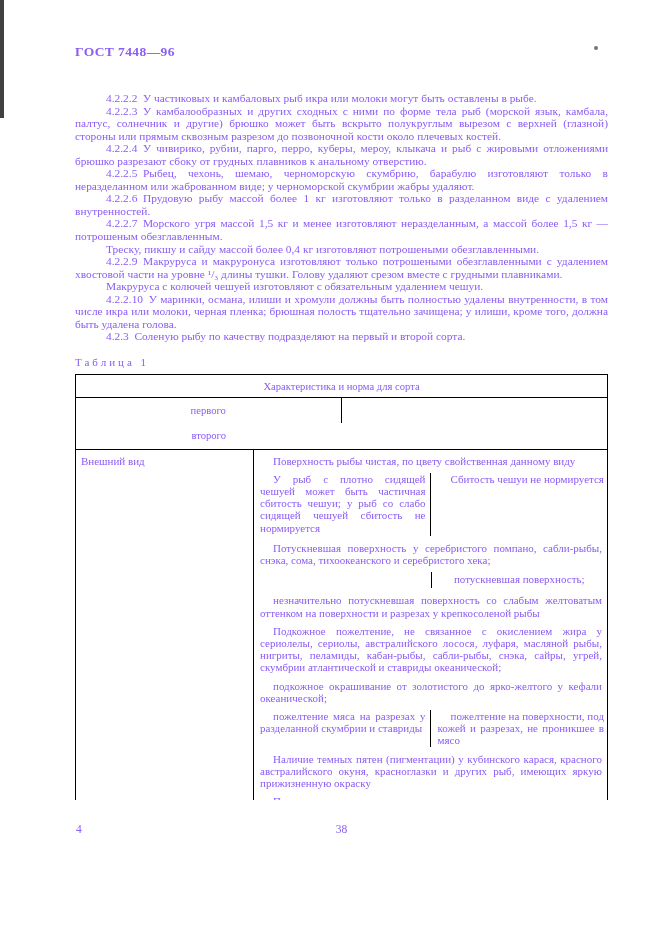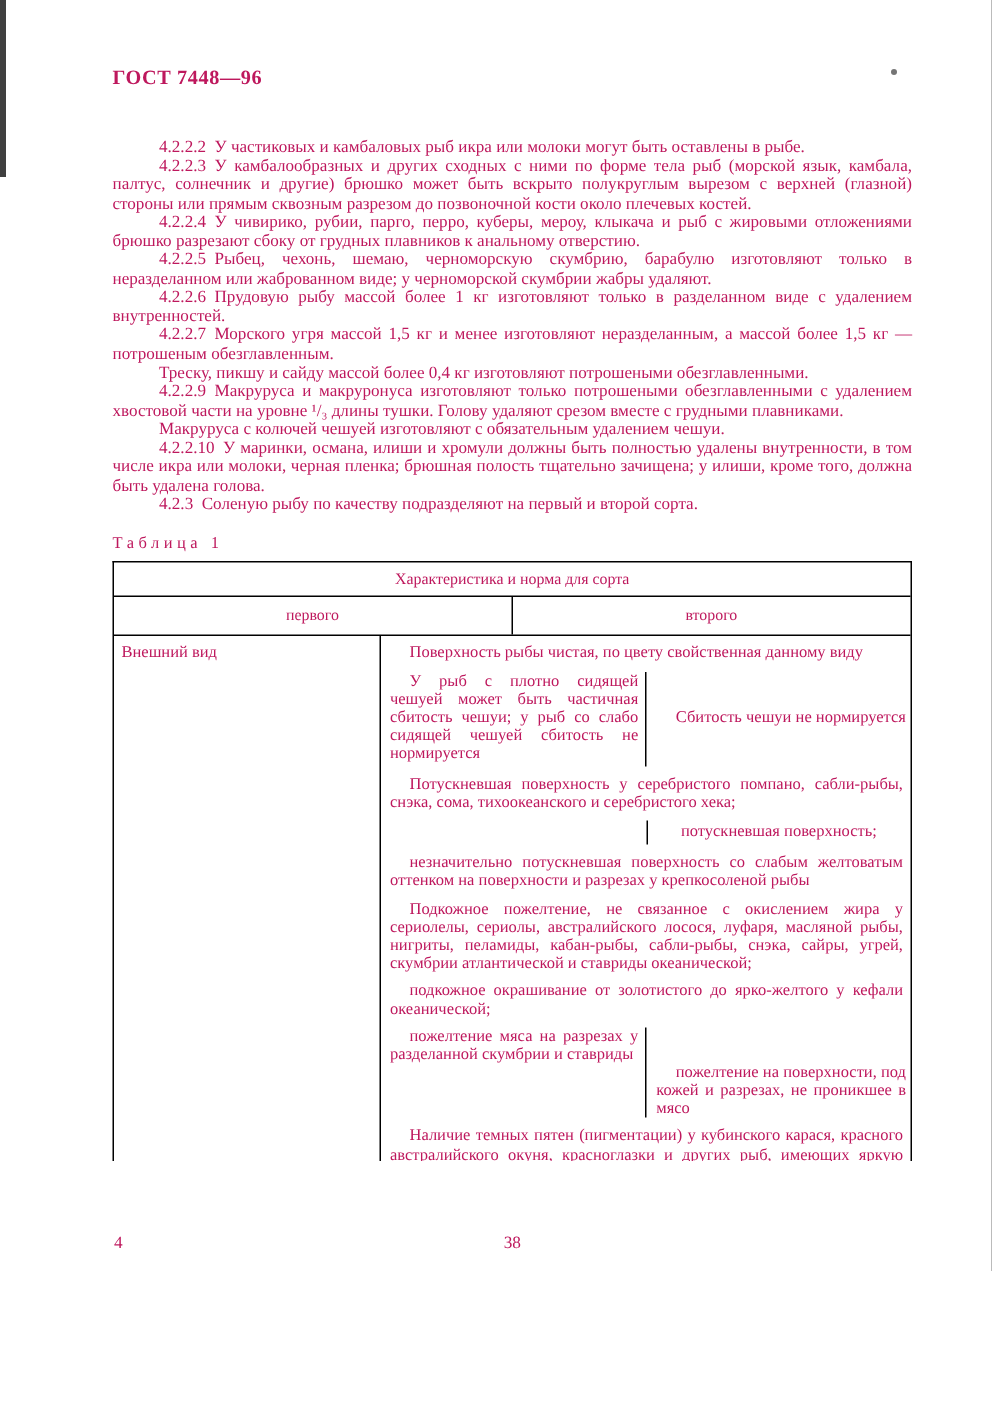--- a/index.html
+++ b/index.html
@@ -2,21 +2,21 @@
 <html lang="ru"><head>
 <meta charset="utf-8">
 <style>
   html,body { margin:0; padding:0; background:#888; }
   * { box-sizing:border-box; }
   .page {
     position:relative;
     width:661px; height:936px;
     margin:0 auto;
     background:#fff;
-    color:#be185d;
+    color:#8b5cf6;
     font-family:"Liberation Serif","DejaVu Serif",serif;
     overflow:hidden;
   }
   .scan-edge { position:absolute; left:0; top:0; width:4px; height:118px; background:#1e1e1e; opacity:.85; }
   .scan-dot  { position:absolute; left:594px; top:46px; width:4px; height:4px; background:#3a3a3a; border-radius:50%; opacity:.7; }
 
   .doc-code {
     position:absolute; left:75px; top:44px;
     font-weight:bold; font-size:13.5px; letter-spacing:.4px;
   }
@@ -39,34 +39,34 @@
     font-size:11px; line-height:12.2px;
   }
   .t-head { display:flex; border-bottom:1px solid #000; font-size:10.6px; }
   .h-name {
     width:178px; border-right:1px solid #000;
     display:flex; align-items:center; justify-content:center;
     text-align:center; padding:2px 10px;
   }
   .h-right { flex:1; }
   .h-char { text-align:center; padding:6px 2px 4px; border-bottom:1px solid #000; }
-  .h-subs { display:flex; }
+  .h-subs { display:flex;flex-direction:column; }
   .h-subs .h-sub { width:50%; text-align:center; padding:7px 2px 6px; }
   .h-subs .h-sub:first-child { border-right:1px solid #000; }
 
   .t-body { display:flex; height:350px; overflow:hidden; }
   .b-name { width:178px; border-right:1px solid #000; padding:5px 6px 0 5px; }
   .b-rows { flex:1; padding-bottom:4px; }
 
   .row { margin-top:6px; }
   .row.first { margin-top:5px; }
   .r-span { padding:0 5px 0 6px; text-align:justify; text-indent:13px; }
   .r-pair { display:flex; }
   .r-pair .pl { width:50%; border-right:1px solid #000; padding:0 4px 2px 6px; text-align:justify; text-indent:13px; }
-  .r-pair .pr { width:50%; padding:0 3px 0 7px; text-align:justify; text-indent:13px;margin-top:24px; }
+  .r-pair .pr { width:50%; padding:0 3px 0 7px; text-align:justify; text-indent:13px; }
   .r-rightonly { display:flex; }
   .r-rightonly .ronly { margin-left:50%; width:50%; border-left:1px solid #000; text-align:center; padding:1px 2px 3px; }
 
   .footer { position:absolute; left:75px; top:823px; width:533px; font-size:11.5px; }
   .footer .f-left { position:absolute; left:1px; top:0; }
   .footer .f-center { display:block; text-align:center; }
 </style>
 </head>
 <body>
 

